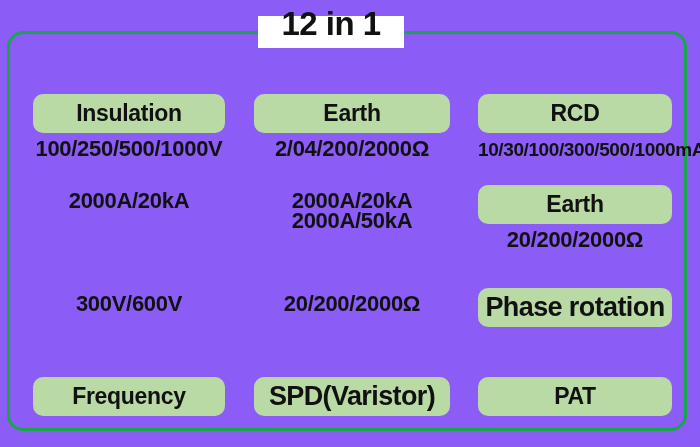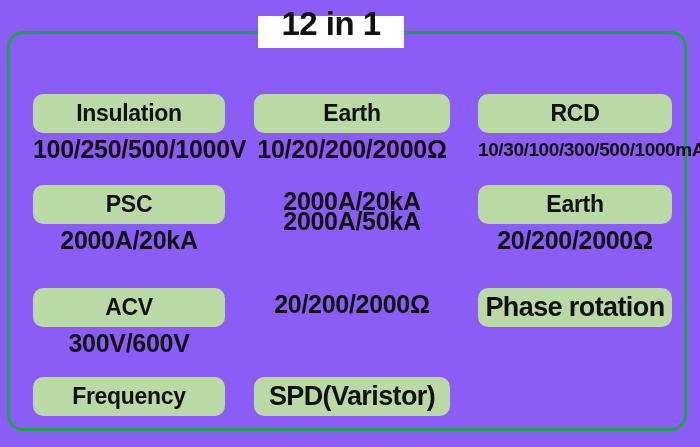--- a/index.html
+++ b/index.html
@@ -89,21 +89,21 @@
     letter-spacing: -0.3px;
   }
   .pill-label.shrink {
     font-size: 27px;
     letter-spacing: -0.6px;
   }
 
   .sub {
     margin-top: 6px;
     text-align: center;
-    font-size: 25px;
+    font-size: 22px;
     font-weight: bold;
     color: #111111;
     line-height: 20px;
     white-space: nowrap;
     letter-spacing: -0.3px;
   }
   .sub.tiny {
     font-size: 19px;
     letter-spacing: -0.4px;
     margin-top: 7px;
@@ -137,62 +137,61 @@
       <div class="cell col0 row0">
         <div class="pill">
           <span class="pill-label">Insulation</span>
         </div>
         <div class="sub"><span>100/250/500/1000V</span></div>
       </div>
       <div class="cell col1 row0">
         <div class="pill">
           <span class="pill-label">Earth</span>
         </div>
-        <div class="sub"><span>10/20/200/2000Ω</span></div>
+        <div class="sub"><span>2/04/200/2000Ω</span></div>
       </div>
       <div class="cell col2 row0">
         <div class="pill">
           <span class="pill-label">RCD</span>
         </div>
         <div class="sub tiny"><span>10/30/100/300/500/1000mA</span></div>
       </div>
       <div class="cell col0 row1">
-        <div class="pill">
-          <span class="pill-label">PSC</span>
-        </div>
         <div class="sub"><span>2000A/20kA</span></div>
       </div>
       <div class="cell col1 row1">
         <div class="sub"><span>2000A/20kA</span><span class="line2">2000A/50kA</span></div>
       </div>
       <div class="cell col2 row1">
         <div class="pill">
           <span class="pill-label">Earth</span>
         </div>
         <div class="sub"><span>20/200/2000Ω</span></div>
       </div>
       <div class="cell col0 row2">
-        <div class="pill">
-          <span class="pill-label">ACV</span>
-        </div>
         <div class="sub"><span>300V/600V</span></div>
       </div>
       <div class="cell col1 row2">
         <div class="sub"><span>20/200/2000Ω</span></div>
       </div>
       <div class="cell col2 row2">
         <div class="pill">
           <span class="pill-label shrink">Phase rotation</span>
         </div>
       </div>
       <div class="cell col1 row3">
         <div class="pill">
           <span class="pill-label shrink">SPD(Varistor)</span>
         </div>
       </div>
       <div class="cell col0 row3">
         <div class="pill">
           <span class="pill-label">Frequency</span>
         </div>
       </div>
+      <div class="cell col2 row3">
+        <div class="pill">
+          <span class="pill-label">PAT</span>
+        </div>
+      </div>
     </div>
 
 </div>
 
 </body></html>

